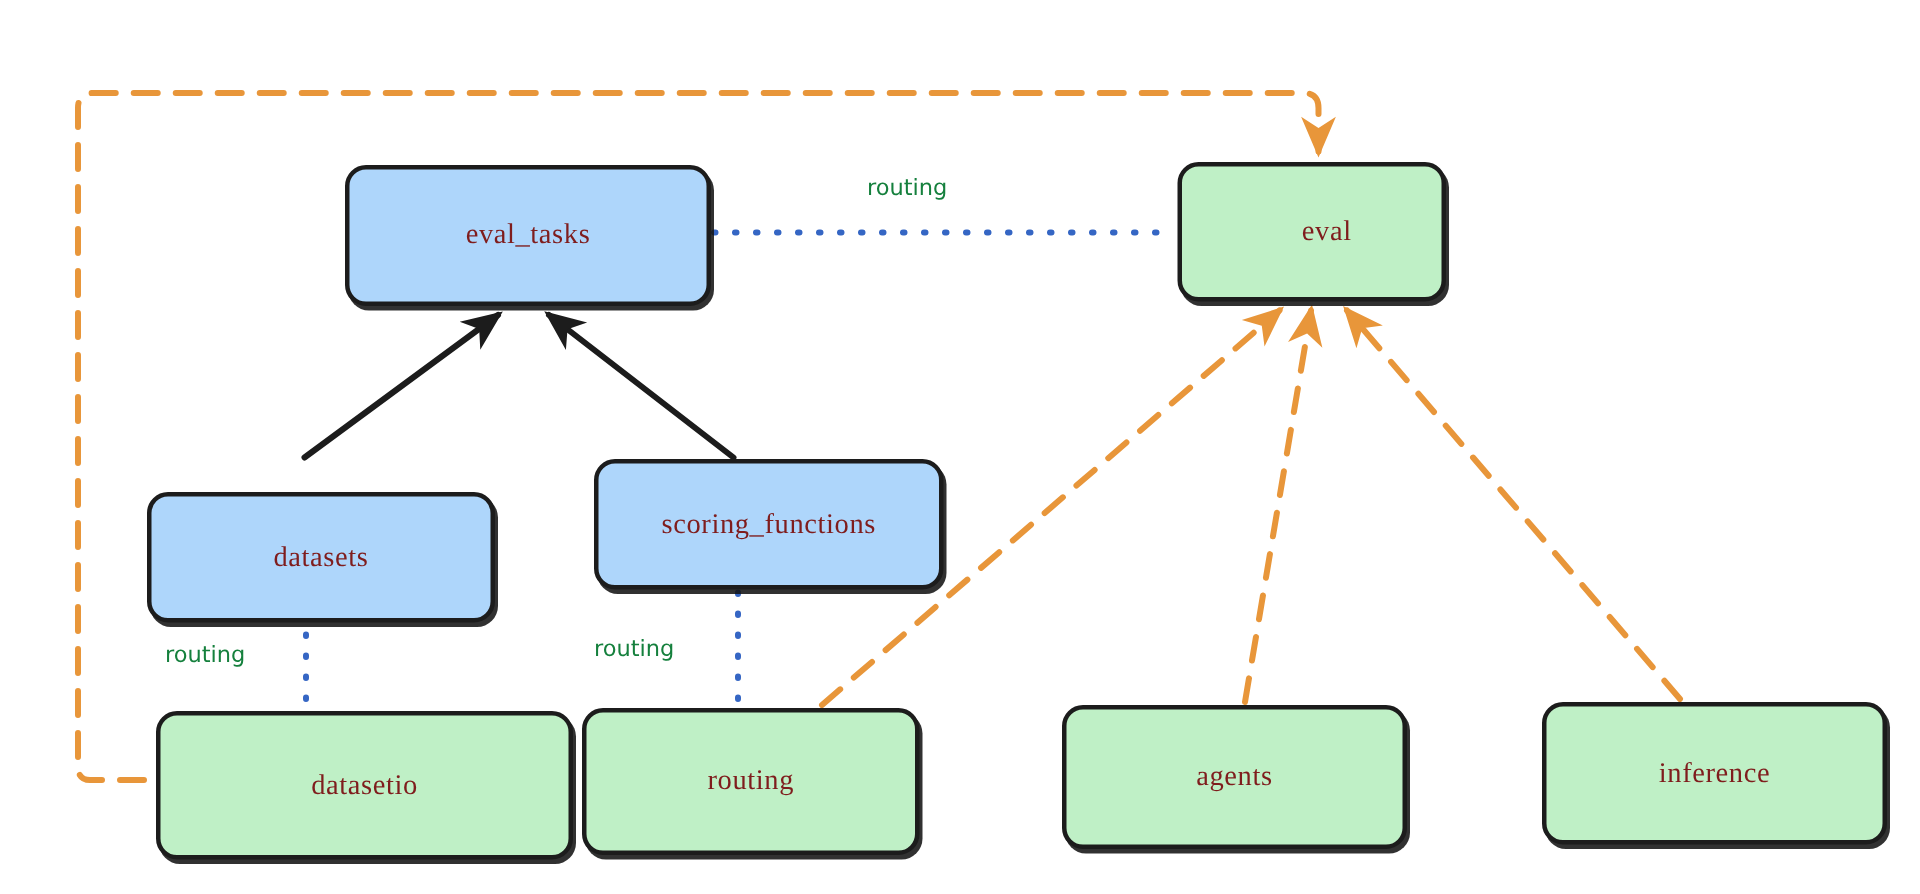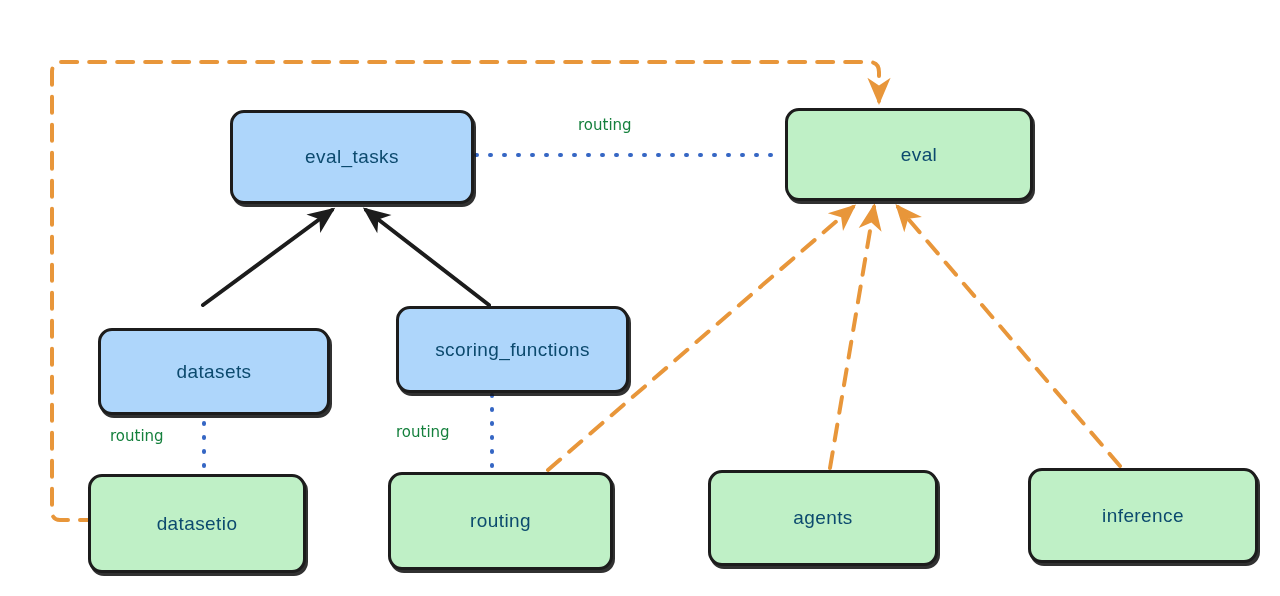--- a/index.html
+++ b/index.html
@@ -29,23 +29,23 @@
     position: absolute;
     box-sizing: border-box;
     border: 3px solid #1c1c1c;
     border-radius: 14px;
     display: flex;
     align-items: center;
     justify-content: center;
     box-shadow: 2px 3px 0 rgba(20,20,20,0.88);
   }
   .node .node-label {
-    font-family: Liberation Sans, sans-serif;
+    font-family: Liberation Serif, serif;
     font-size: 19px;
-    color: #0c4a6e;
+    color: #7f1d1d;
     letter-spacing: 0.4px;
     white-space: nowrap;
     pointer-events: none;
   }
   .node.api {
     background: #aed6fb;
   }
   .node.provider {
     background: #bff0c6;
   }
@@ -103,33 +103,33 @@
     </g>
     <g>
       <path d="M1120,466 L898,207" fill="none" stroke="#e8963a" stroke-width="4" stroke-linecap="round" stroke-dasharray="16 12" marker-end="url(#arrow-orange)"></path>
     </g>
   </svg>
 
   <div class="node api" style="left:230px; top:110px; width:244px; height:94px;">
     <span class="node-label">eval_tasks</span>
   </div>
 
-  <div class="node provider" style="left:785px; top:108px; width:248px; height:93px;padding-left:20px;">
+  <div class="node provider" style="left:785px; top:108px; width:179px; height:93px;padding-left:20px;">
     <span class="node-label">eval</span>
   </div>
 
   <div class="node api" style="left:98px; top:306px; width:232px; height:87px;margin-top:22px;">
     <span class="node-label">datasets</span>
   </div>
 
   <div class="node api" style="left:396px; top:306px; width:233px; height:87px;">
     <span class="node-label">scoring_functions</span>
   </div>
 
-  <div class="node provider" style="left:88px; top:474px; width:218px; height:99px;">
+  <div class="node provider" style="left:104px; top:474px; width:278px; height:99px;">
     <span class="node-label">datasetio</span>
   </div>
 
   <div class="node provider" style="left:388px; top:472px; width:225px; height:98px;">
     <span class="node-label">routing</span>
   </div>
 
   <div class="node provider" style="left:708px; top:470px; width:230px; height:96px;">
     <span class="node-label">agents</span>
   </div>

